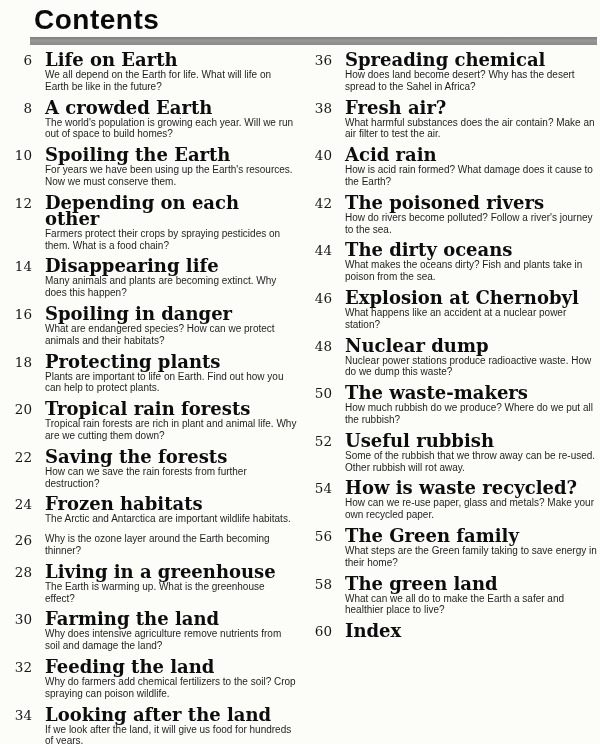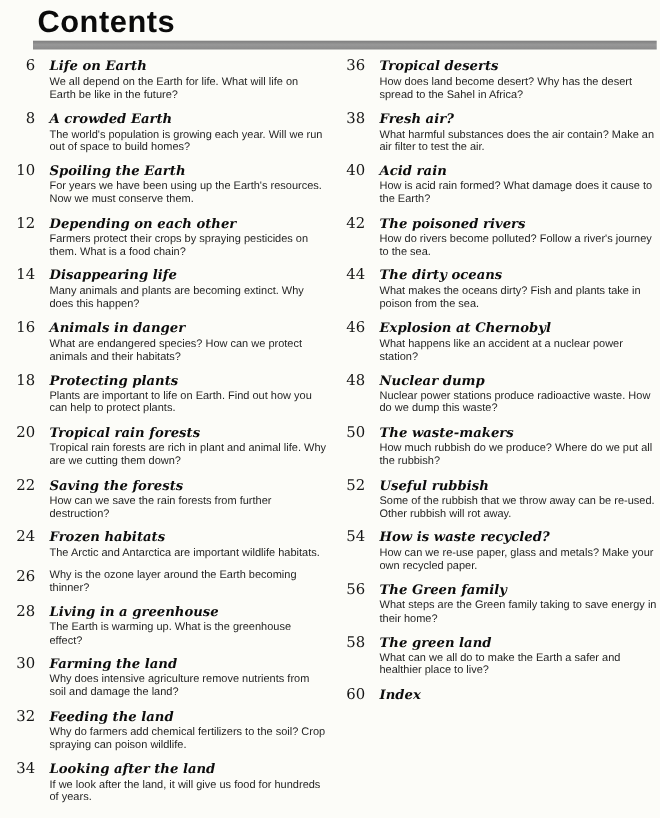--- a/index.html
+++ b/index.html
@@ -59,24 +59,23 @@
   }
   .body {
     display: block;
     margin-left: 13px;
     width: 252px;
   }
   .title {
     display: block;
     font-family: "DejaVu Serif", serif;
     font-weight: bold;
-    font-size: 12px;
+    font-size: 18px;
     line-height: 16px;
     color: #0d0d0d;
-    font-style: italic;
   }
   .desc {
     display: block;
     font-family: "Liberation Sans", sans-serif;
     font-size: 10px;
     line-height: 11.8px;
     color: #1e1e1e;
     margin-top: 1px;
   }
   .desc:empty { display: none; }
@@ -127,21 +126,21 @@
     <span class="num">14</span>
     <span class="body">
       <span class="title">Disappearing life</span>
       <span class="desc">Many animals and plants are becoming extinct. Why does this happen?</span>
     </span>
   </div>
 
   <div class="entry">
     <span class="num">16</span>
     <span class="body">
-      <span class="title">Animals in danger</span>
+      <span class="title">Spoiling in danger</span>
       <span class="desc">What are endangered species? How can we protect animals and their habitats?</span>
     </span>
   </div>
 
   <div class="entry">
     <span class="num">18</span>
     <span class="body">
       <span class="title">Protecting plants</span>
       <span class="desc">Plants are important to life on Earth. Find out how you can help to protect plants.</span>
     </span>
@@ -207,21 +206,21 @@
     <span class="body">
       <span class="title">Looking after the land</span>
       <span class="desc">If we look after the land, it will give us food for hundreds of years.</span>
     </span>
   </div>
 </div>
     <div class="col right">
   <div class="entry">
     <span class="num">36</span>
     <span class="body">
-      <span class="title">Tropical deserts</span>
+      <span class="title">Spreading chemical</span>
       <span class="desc">How does land become desert? Why has the desert spread to the Sahel in Africa?</span>
     </span>
   </div>
 
   <div class="entry">
     <span class="num">38</span>
     <span class="body">
       <span class="title">Fresh air?</span>
       <span class="desc">What harmful substances does the air contain? Make an air filter to test the air.</span>
     </span>

